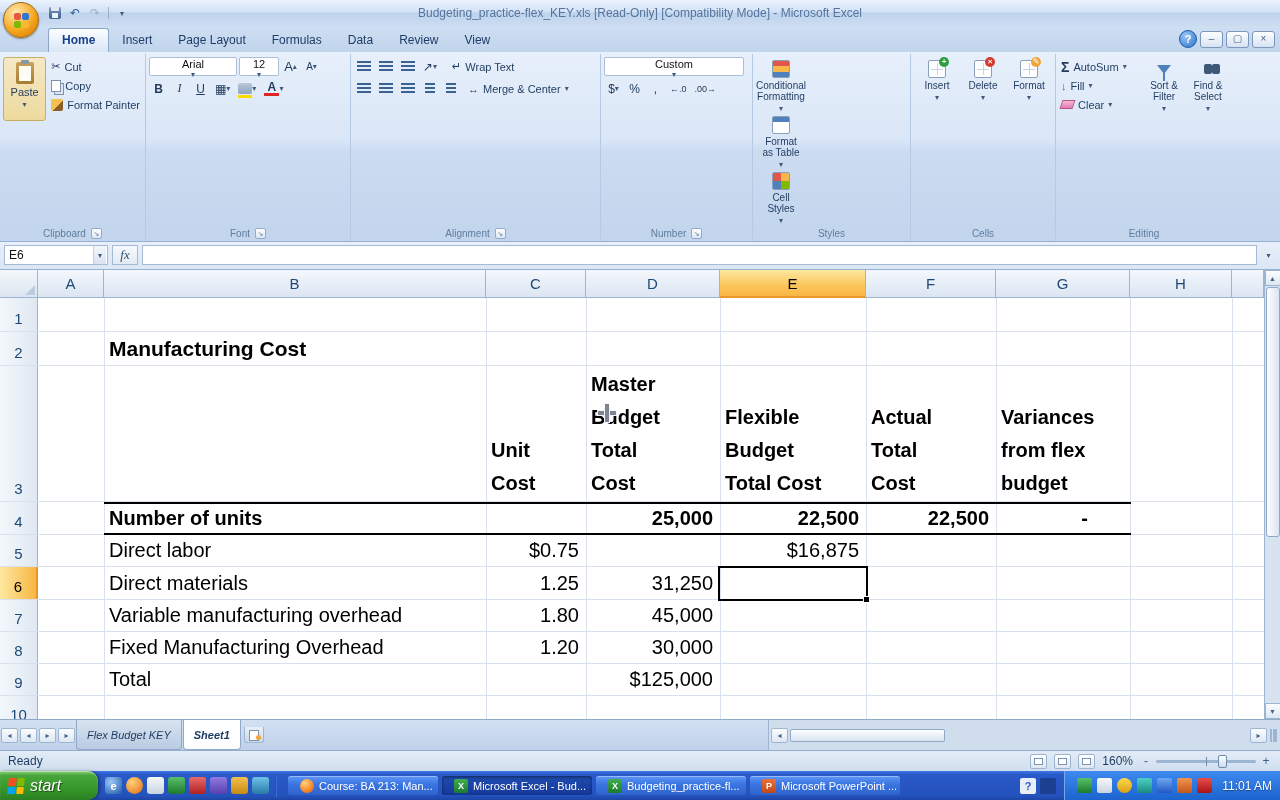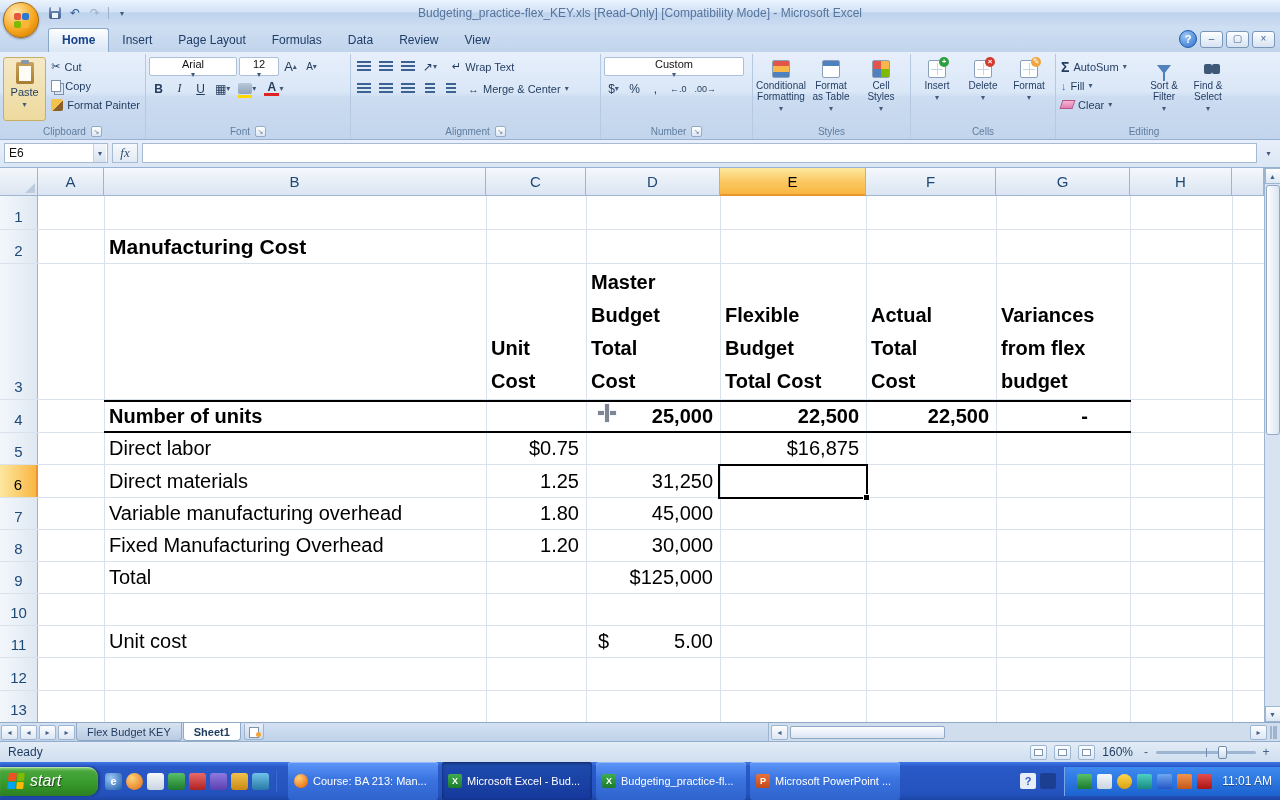--- a/index.html
+++ b/index.html
@@ -101,21 +101,21 @@
 .selcell{position:absolute;left:718px;width:150px;top:-1px;bottom:-2px;border:2px solid #000;z-index:4;background:transparent;}
 .selcell::after{content:"";position:absolute;right:-4px;bottom:-4px;width:5px;height:5px;background:#000;border:1px solid #fff;}
 .vscroll{width:16px;background:#d7e3f1;border-left:1px solid #9db5d0;display:flex;flex-direction:column;align-items:center;}
 .vs-btn{width:16px;height:16px;background:linear-gradient(#fcfdfe,#dde7f3);border:1px solid #9db5d0;font-size:7px;color:#44618a;display:flex;align-items:center;justify-content:center;}
 .vs-thumb{width:14px;height:250px;margin-top:1px;background:linear-gradient(to right,#fdfeff,#d9e4f2);border:1px solid #8fa9c6;border-radius:3px;}
 .vs-spacer{flex:1;}
 
 
 .tabbar{flex:0 0 19px;background:linear-gradient(#d3e1f3,#bfd2e9);border-top:1px solid #8fa9c6;display:flex;align-items:center;}
 .tn{width:17px;height:15px;margin:0 1px;display:flex;align-items:center;justify-content:center;font-size:8px;color:#44618a;background:linear-gradient(#fcfdfe,#dde7f3);border:1px solid #9db5d0;border-radius:2px;}
-.sheettab{height:18px;display:flex;align-items:center;padding:0 10px;font-size:11px;color:#1e3a5f;background:linear-gradient(#d8e3f1,#b9cbe2);border:1px solid #8fa9c6;border-top:none;border-radius:0 0 4px 4px;margin-right:1px;}
+.sheettab{height:30px;display:flex;align-items:center;padding:0 10px;font-size:11px;color:#1e3a5f;background:linear-gradient(#d8e3f1,#b9cbe2);border:1px solid #8fa9c6;border-top:none;border-radius:0 0 4px 4px;margin-right:1px;font-style:italic;}
 .sheettab.active{background:#fdfeff;font-weight:bold;}
 .addsheet{width:20px;height:16px;background:linear-gradient(#e9eff7,#cbd9ea);border:1px solid #9db5d0;border-top:none;border-radius:0 0 3px 3px;margin-left:2px;position:relative;}
 .addsheet::before{content:"";position:absolute;left:4px;top:3px;width:8px;height:9px;background:#fff;border:1px solid #7d93ad;}
 .addsheet::after{content:"";position:absolute;right:2px;bottom:2px;width:5px;height:5px;background:#f0a53c;border-radius:50%;}
 .hscroll{margin-left:auto;width:512px;align-self:stretch;display:flex;align-items:center;background:#cfdded;border-left:1px solid #9db5d0;padding:0 1px;}
 .hs-thumb{width:155px;height:13px;background:linear-gradient(#fdfeff,#d9e4f2);border:1px solid #8fa9c6;border-radius:2px;margin:0 1px;}
 .hs-track{flex:1;}
 .tab-split{width:7px;height:13px;background:linear-gradient(to right,#9db5d0 0 2px,transparent 2px 3px,#9db5d0 3px 5px);margin:0 2px;}
 
 
@@ -132,21 +132,21 @@
 
 .taskbar{flex:0 0 29px;background:linear-gradient(#3e77e8 0%,#2a5ac8 12%,#2452bd 85%,#1c45a5 100%);display:flex;align-items:center;}
 .startbtn{width:98px;height:29px;background:linear-gradient(#8fd47f 0%,#48a63c 15%,#379a2b 55%,#2c7f22 100%);border-radius:0 10px 10px 0;display:flex;align-items:center;gap:6px;padding-left:8px;box-shadow:inset 0 1px 1px rgba(255,255,255,.4),2px 0 3px rgba(0,0,0,.35);}
 .start-label{color:#fff;font-size:16px;font-weight:normal;font-style:italic;text-shadow:1px 1px 1px rgba(0,0,0,.5);}
 .winflag{width:16px;height:16px;display:grid;grid-template-columns:1fr 1fr;grid-template-rows:1fr 1fr;gap:1px;transform:skewX(-6deg);}
 .winflag span{border-radius:1px;}
 .wf1{background:#f25022;}.wf2{background:#7fba00;}.wf3{background:#00a4ef;}.wf4{background:#ffb900;}
 .ql{display:flex;align-items:center;gap:4px;padding:0 7px;}
 .qli{width:17px;height:17px;border-radius:3px;display:flex;align-items:center;justify-content:center;font-size:11px;font-weight:bold;color:#fff;}
 .ql-div{width:2px;height:22px;background:linear-gradient(to right,#1c43a0,#4a7ade);margin:0 2px;}
-.taskbtn{width:150px;height:38px;margin:0 2px;border-radius:3px;background:linear-gradient(#5e97f8 0%,#3a74e0 45%,#2f63cc 100%);box-shadow:inset 0 1px 0 rgba(255,255,255,.35);display:flex;align-items:center;gap:5px;padding:0 6px;color:#fff;font-size:11px;white-space:nowrap;overflow:hidden;}
+.taskbtn{width:150px;height:19px;margin:0 2px;border-radius:3px;background:linear-gradient(#5e97f8 0%,#3a74e0 45%,#2f63cc 100%);box-shadow:inset 0 1px 0 rgba(255,255,255,.35);display:flex;align-items:center;gap:5px;padding:0 12px;color:#fff;font-size:11px;white-space:nowrap;overflow:hidden;}
 .taskbtn.active{background:linear-gradient(#1e4cae,#16389c);box-shadow:inset 0 1px 3px rgba(0,0,0,.5);}
 .task-icon{width:14px;height:14px;border-radius:2px;flex:0 0 14px;display:flex;align-items:center;justify-content:center;font-size:9px;font-weight:bold;color:#fff;}
 .ic-excel{background:linear-gradient(#3fae4e,#1c7a2d);}
 .ic-ff{background:radial-gradient(circle at 35% 30%,#ffd27a,#f07b1f 70%);border-radius:50%;}
 .ic-ppt{background:linear-gradient(#e8703a,#c24a1a);}
 .tb-spacer{flex:1;}
 .tb-mini{width:16px;height:16px;border-radius:2px;background:#e8eef8;color:#2a5ac8;font-size:11px;font-weight:bold;display:flex;align-items:center;justify-content:center;margin-right:4px;}
 .tb-mini2{background:#1c3f92;color:#cfe0ff;}
 .tray{display:flex;align-items:center;gap:5px;background:linear-gradient(#3e8af0,#1b63cf);height:29px;padding:0 8px 0 12px;border-left:1px solid #7aa6ee;margin-left:4px;}
 .trayicon{width:15px;height:15px;border-radius:2px;}
@@ -358,21 +358,21 @@
             <span>.00→</span>
           </div>
       </div>
       <div class="rg-label">
           <span>Number</span>
           <span class="dlg">↘</span>
         </div>
     </div>
 
     <div class="rgroup" style="width:158px">
-      <div style="display:flex;">
+      <div style="display:flex;flex-direction:column;">
         <div class="bigbtn">
           <div class="icon16 ic-cf"></div>
           <div class="big-label">Conditional
 Formatting</div>
           <span class="dd">▾</span>
         </div>
         <div class="bigbtn">
           <div class="icon16 ic-fat"></div>
           <div class="big-label">Format
 as Table</div>

